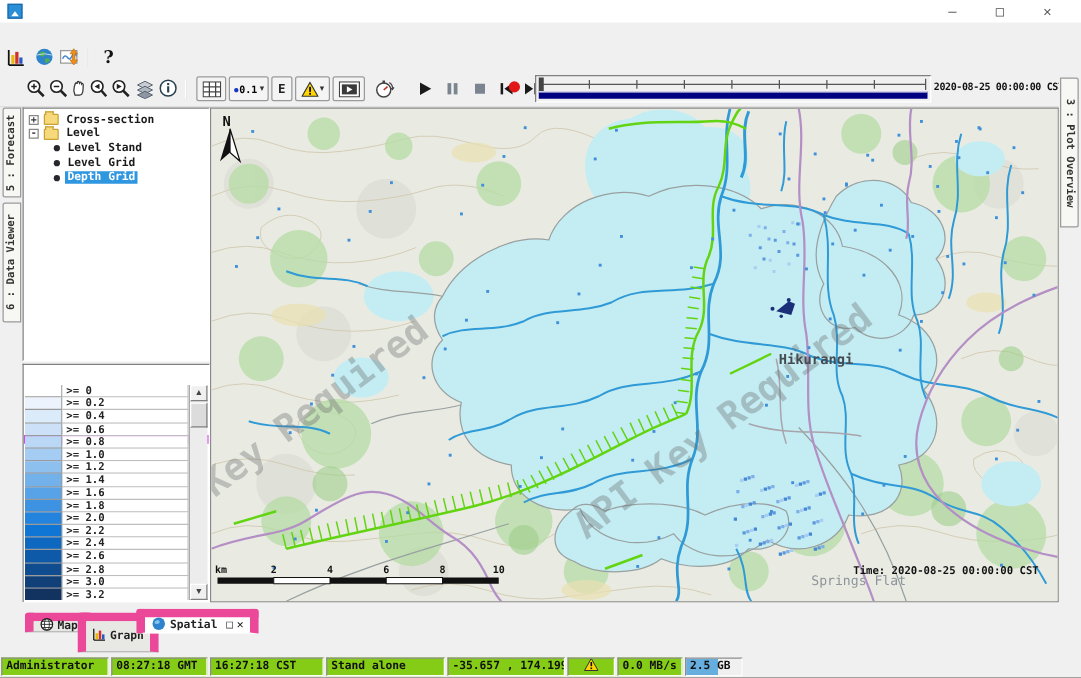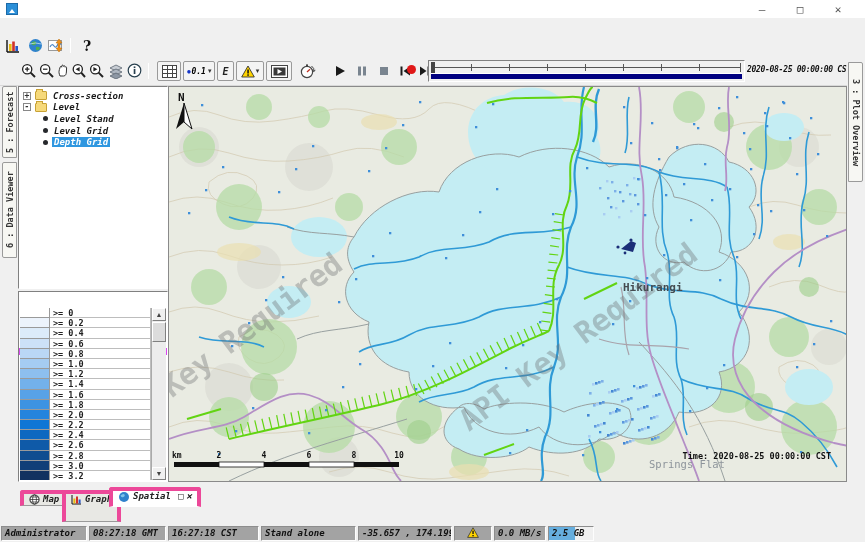--- a/index.html
+++ b/index.html
@@ -1,19 +1,19 @@
 <!DOCTYPE html>
 <html><head>
 <meta charset="utf-8">
 <style>
   html,body{margin:0;padding:0;background:#555;}
   *{box-sizing:border-box;}
   #window{position:relative;width:865px;height:542px;background:#f0f0f0;
           font-family:"Liberation Sans",sans-serif;overflow:hidden;}
-  .mono{font-family:"DejaVu Sans Mono",monospace;font-weight:bold;font-style:italic;}
+  .mono{font-family:"DejaVu Sans Mono",monospace;font-weight:bold;}
   
   .titlebar{position:absolute;left:0;top:0;width:865px;height:18px;background:#fff;
             display:flex;align-items:center;}
   .appicon{width:12px;height:12px;margin:0 6px 0 6px;background:#2b8fd8;border:1px solid #1c6aa8;
            position:relative;}
   .appicon:after{content:"";position:absolute;left:2px;top:5px;border-left:3px solid transparent;
            border-right:3px solid transparent;border-bottom:4px solid #fff;}
   .apptitle{font-size:11.5px;color:#111;}
   .wincontrols{position:absolute;right:8px;top:0;height:18px;display:flex;}
   .winbtn{width:38px;height:18px;display:flex;align-items:center;justify-content:center;
@@ -80,32 +80,32 @@
            border-left:1px solid #aaa;}
   .sbtn{position:absolute;left:0;width:14px;height:13px;background:#f0f0f0;border:1px solid;
         border-color:#fff #808080 #808080 #fff;font-size:7px;line-height:11px;text-align:center;color:#444;}
   .sthumb{position:absolute;left:0;top:14px;width:14px;height:20px;background:#dcdcdc;border:1px solid;
         border-color:#fff #808080 #808080 #fff;}
   
   .mapwrap{position:absolute;left:168px;top:86px;width:679px;height:396px;
            border:1px solid #8a8a8a;overflow:hidden;background:#e9ebe2;}
   
   .bottombar{position:absolute;left:0;top:482px;width:865px;height:26px;background:#f0f0f0;}
-  .btab{position:absolute;display:flex;align-items:flex-start;background:#e8e8e4;
-        border:4px solid #ec4899;border-bottom:1px solid #9a9a9a;border-radius:3px 3px 0 0;
+  .btab{position:absolute;display:flex;align-items:center;background:#e8e8e4;
+        border:7px solid #ec4899;border-bottom:1px solid #9a9a9a;border-radius:3px 3px 0 0;
         font-size:9px;color:#222;padding:0 5px;gap:3px;}
   .btab.active{background:#fff;border-bottom:1px solid #fff;}
   .btab .glyph{font-size:9px;color:#333;}
   .logsrow{position:absolute;left:0;top:508px;width:865px;height:16px;background:#f0f0f0;}
   .logsbtn{position:absolute;left:24px;top:0px;height:15px;padding:0 6px;background:#f2f2f2;
         border:1px solid #8f8f8f;border-radius:2px;font-size:9px;line-height:13px;color:#222;}
   
   .statusbar{position:absolute;left:0;top:524px;width:865px;height:18px;background:#f0f0f0;
              display:flex;gap:2px;padding:2px 1px 1px 1px;}
-  .seg{border:1px solid;border-color:#8d8d8d #fdfdfd #fdfdfd #8d8d8d;background:#a3a3a3;
+  .seg{border:1px solid;border-color:#8d8d8d #fdfdfd #fdfdfd #8d8d8d;background:#84cc16;
        font-size:9px;line-height:12px;padding-left:3px;color:#111;white-space:nowrap;overflow:hidden;}
   .seg.center{display:flex;align-items:center;justify-content:center;padding-left:0;}
   svg text{font-family:"DejaVu Sans Mono",monospace;}
 </style>
 </head>
 <body>
 
 <div id="window">
 
   <div class="titlebar">

